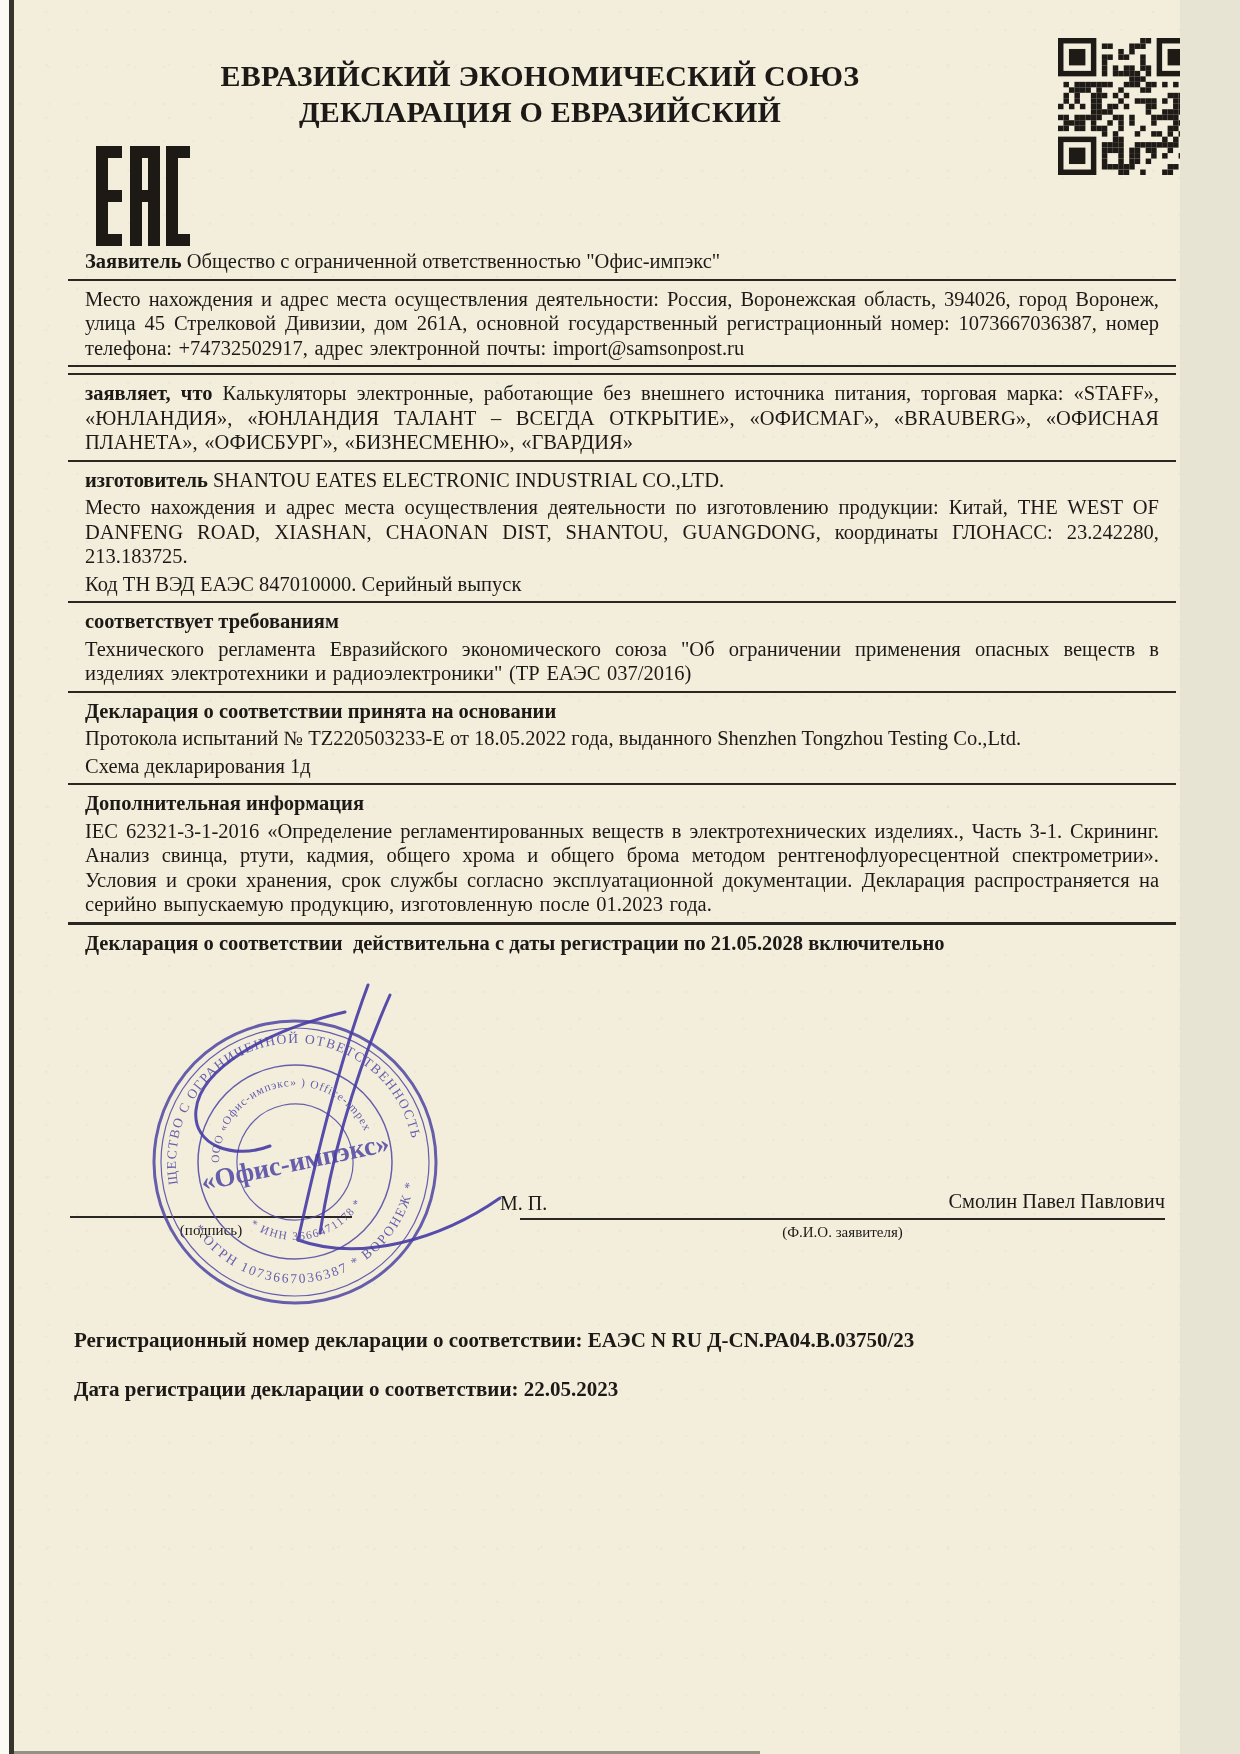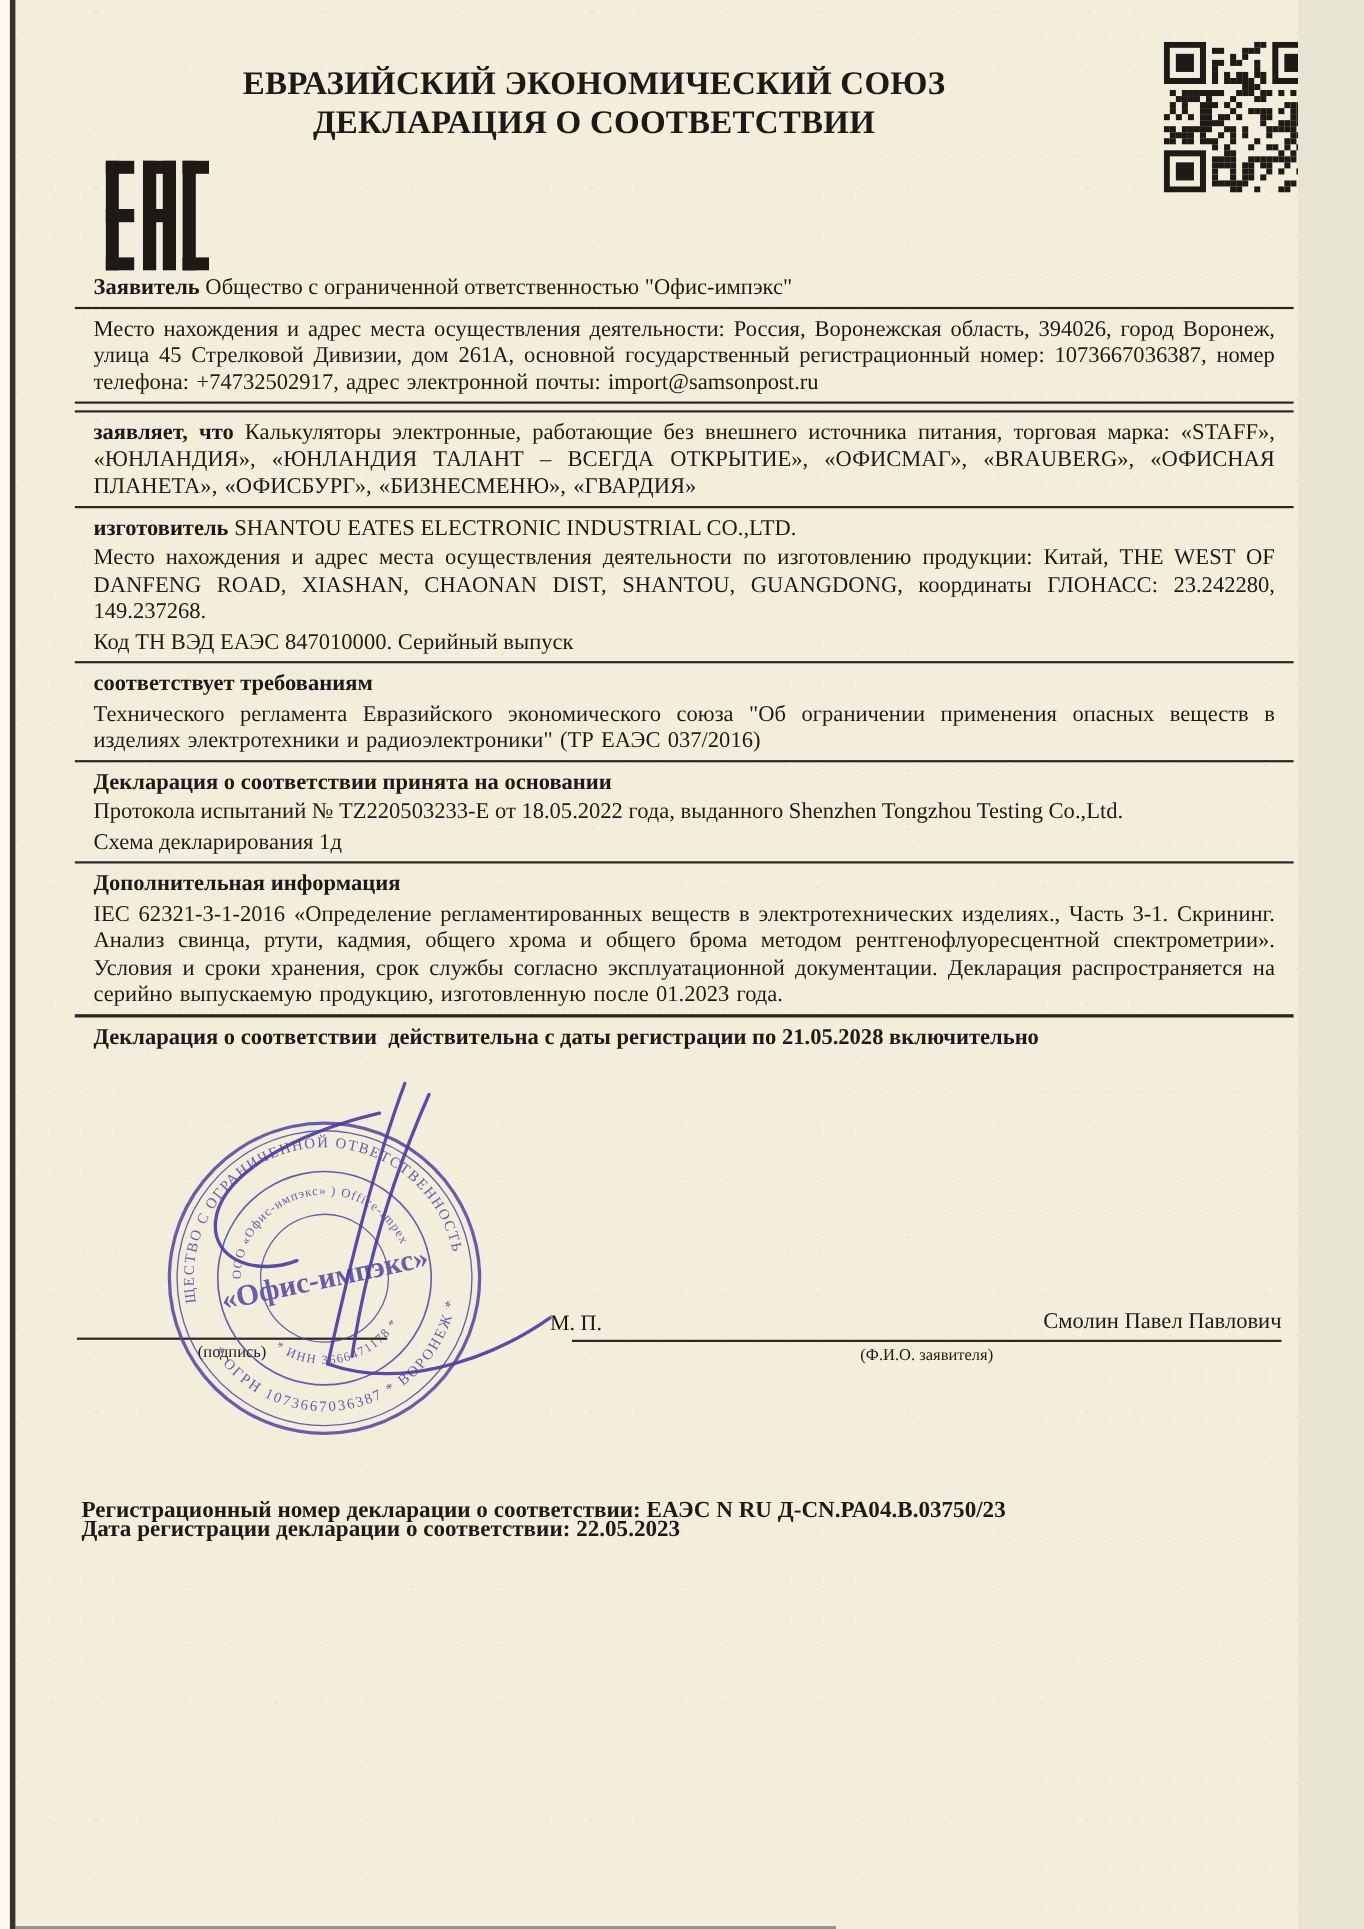--- a/index.html
+++ b/index.html
@@ -36,21 +36,21 @@
 </head>
 <body>
 
 <div class="page">
   <div class="edge-white"></div>
   <div class="edge-dark"></div>
   <div class="edge-bottom"></div>
 
   <div class="header">
     <div class="title">ЕВРАЗИЙСКИЙ ЭКОНОМИЧЕСКИЙ СОЮЗ</div>
-    <div class="title">ДЕКЛАРАЦИЯ О СООТВЕТСТВИИ</div>
+    <div class="title">ДЕКЛАРАЦИЯ О ЕВРАЗИЙСКИЙ</div>
   </div>
 
   <svg class="qr" viewBox="0 0 137.5 137.5">
     <g fill="#1e1a16">
       <rect x="0" y="0" width="38.5" height="38.5"></rect>
       <rect x="99" y="0" width="38.5" height="38.5"></rect>
       <rect x="0" y="99" width="38.5" height="38.5"></rect>
     </g>
     <g fill="#f3eedc">
       <rect x="5.5" y="5.5" width="27.5" height="27.5"></rect>
@@ -296,21 +296,21 @@
 
     <p class="just">Место нахождения и адрес места осуществления деятельности: Россия, Воронежская область, 394026, город Воронеж, улица 45 Стрелковой Дивизии, дом 261А, основной государственный регистрационный номер: 1073667036387, номер телефона: +74732502917, адрес электронной почты: import@samsonpost.ru</p>
     <div class="rule"></div>
 
     <div class="rule"></div>
 
     <p class="just"><span class="b">заявляет, что</span> <span>Калькуляторы электронные, работающие без внешнего источника питания, торговая марка: «STAFF», «ЮНЛАНДИЯ», «ЮНЛАНДИЯ ТАЛАНТ – ВСЕГДА ОТКРЫТИЕ», «ОФИСМАГ», «BRAUBERG», «ОФИСНАЯ ПЛАНЕТА», «ОФИСБУРГ», «БИЗНЕСМЕНЮ», «ГВАРДИЯ»</span></p>
     <div class="rule"></div>
 
     <p><span class="b">изготовитель</span> <span>SHANTOU EATES ELECTRONIC INDUSTRIAL CO.,LTD.</span></p>
-    <p class="just">Место нахождения и адрес места осуществления деятельности по изготовлению продукции: Китай, THE WEST OF DANFENG ROAD, XIASHAN, CHAONAN DIST, SHANTOU, GUANGDONG, координаты ГЛОНАСС: 23.242280, 149.237268.</p>
+    <p class="just">Место нахождения и адрес места осуществления деятельности по изготовлению продукции: Китай, THE WEST OF DANFENG ROAD, XIASHAN, CHAONAN DIST, SHANTOU, GUANGDONG, координаты ГЛОНАСС: 23.242280, 213.183725.</p>
     <p>Код ТН ВЭД ЕАЭС 847010000. Серийный выпуск</p>
     <div class="rule"></div>
 
     <p class="b">соответствует требованиям</p>
     <p class="just">Технического регламента Евразийского экономического союза "Об ограничении применения опасных веществ в изделиях электротехники и радиоэлектроники" (ТР ЕАЭС 037/2016)</p>
     <div class="rule"></div>
 
     <p class="b">Декларация о соответствии принята на основании</p>
     <p>Протокола испытаний № TZ220503233-E от 18.05.2022 года, выданного Shenzhen Tongzhou Testing Co.,Ltd.</p>
     <p>Схема декларирования 1д</p>
@@ -323,21 +323,21 @@
     <p class="b">Декларация о соответствии&nbsp; действительна с даты регистрации по 21.05.2028 включительно</p>
   </div>
 
   <div class="sig-area">
     <div class="sig-line" style="left:70px;top:136px;width:282px;"></div>
     <div class="cap" style="left:70px;width:282px;top:142px;">(подпись)</div>
     <div class="mp">М. П.</div>
     <div class="fio">Смолин Павел Павлович</div>
     <div class="sig-line" style="left:520px;top:138px;width:645px;"></div>
     <div class="cap" style="left:520px;width:645px;top:144px;">(Ф.И.О. заявителя)</div>
-    <div class="footer-line" style="top:248px;margin-top:32px;">Регистрационный номер декларации о соответствии: ЕАЭС N RU Д-CN.РА04.В.03750/23</div>
+    <div class="footer-line" style="top:248px;">Регистрационный номер декларации о соответствии: ЕАЭС N RU Д-CN.РА04.В.03750/23</div>
     <div class="footer-line" style="top:297px;">Дата регистрации декларации о соответствии: 22.05.2023</div>
   </div>
 
   <svg class="overlay" viewBox="0 0 1240 1754">
     <defs>
       <path id="arcOT" d="M -119 0 A 119 119 0 0 1 119 0"></path>
       <path id="arcOB" d="M -121 0 A 121 121 0 0 0 121 0"></path>
       <path id="arcIT" d="M -76 0 A 76 76 0 0 1 76 0"></path>
       <path id="arcIB" d="M -78 0 A 78 78 0 0 0 78 0"></path>
     </defs>

